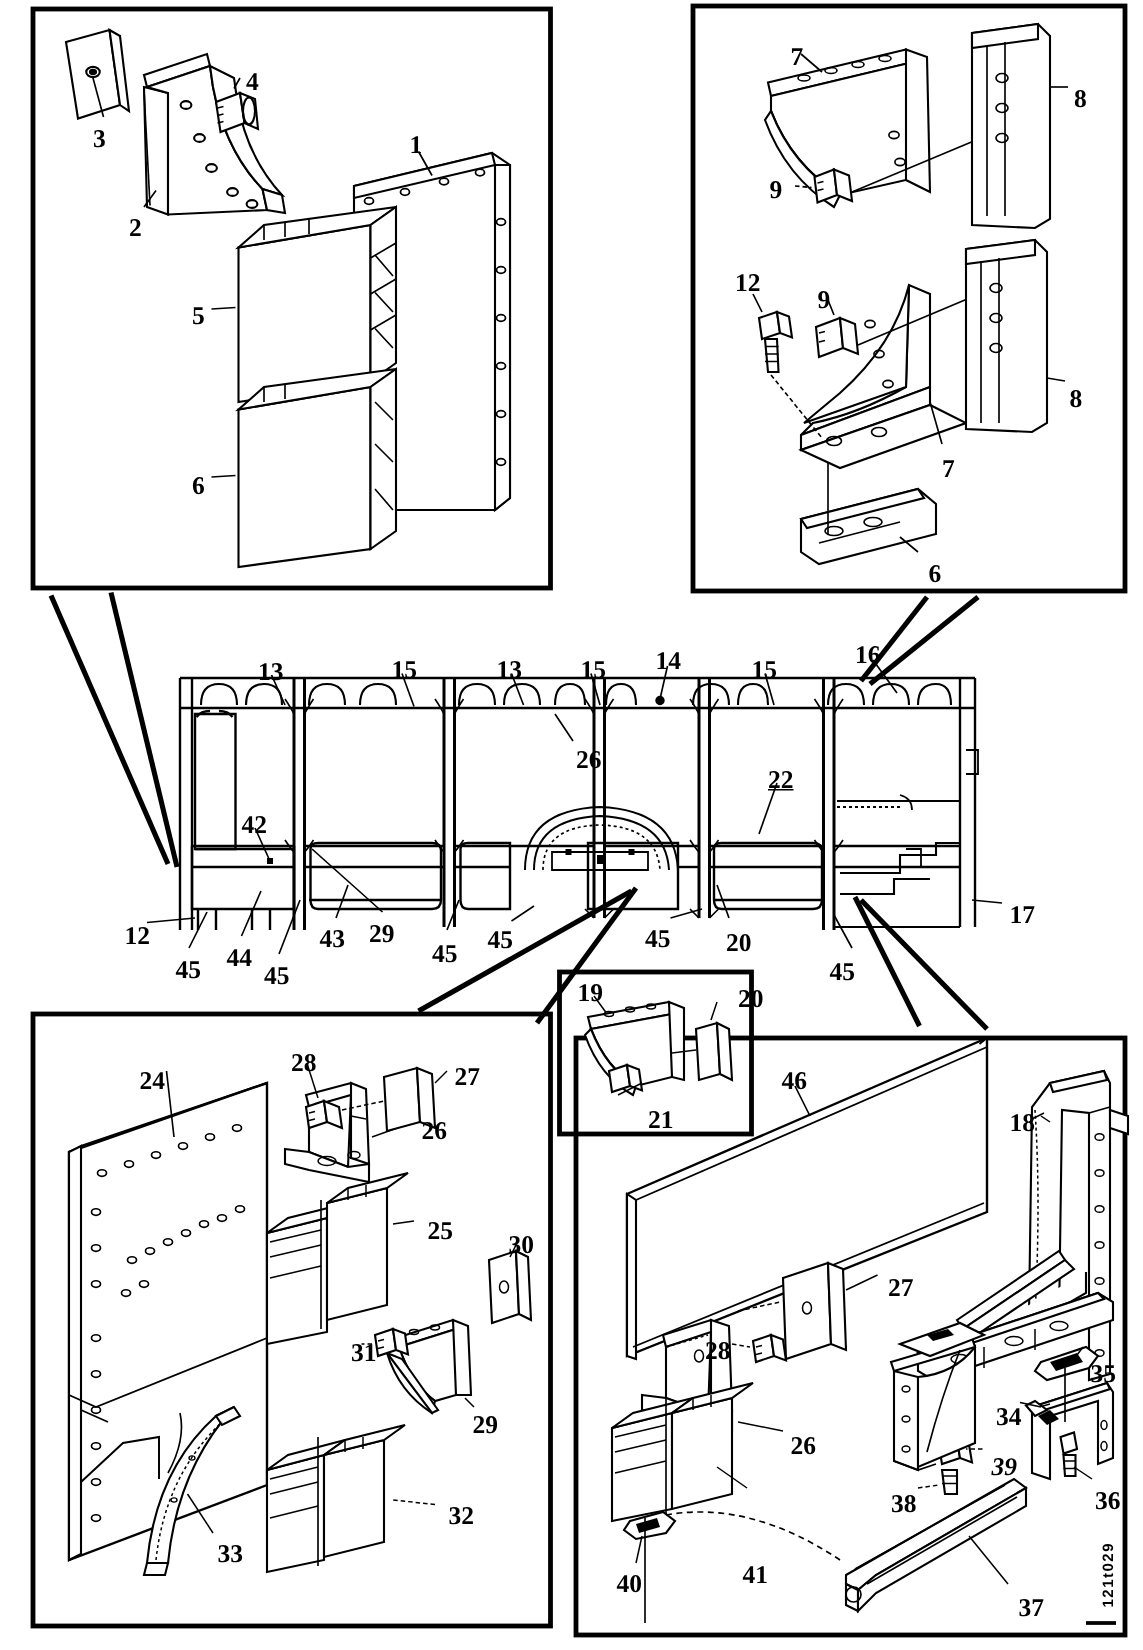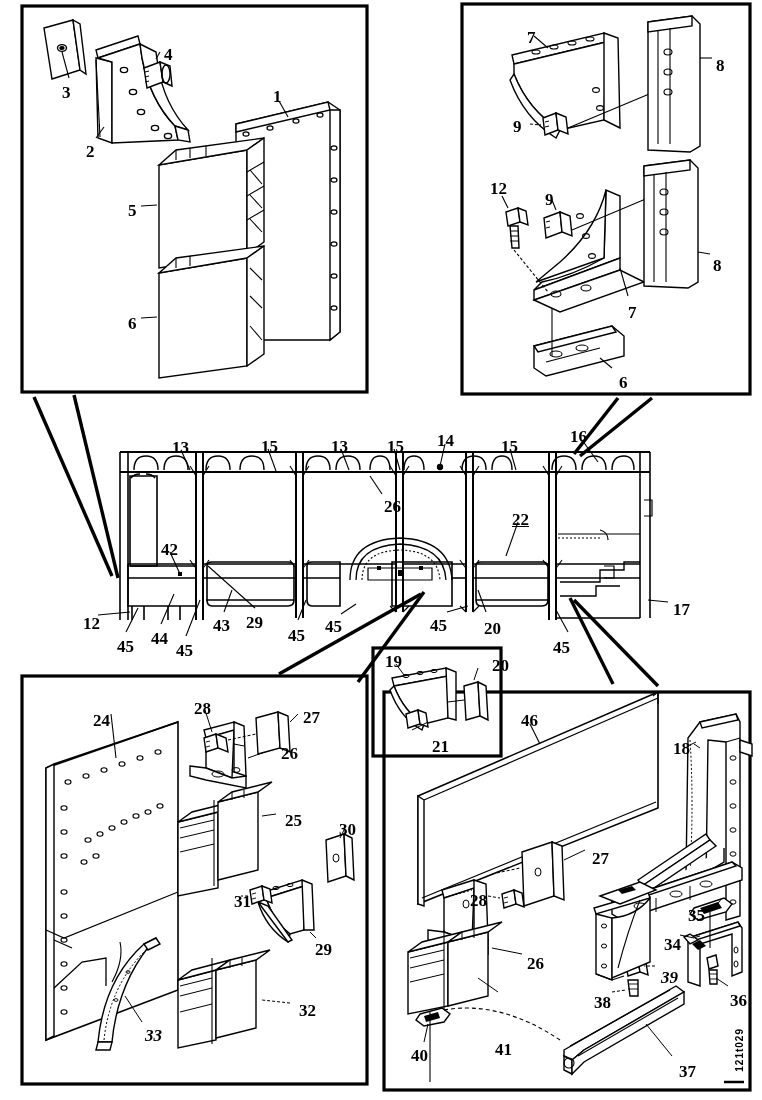--- a/index.html
+++ b/index.html
@@ -637,26 +637,26 @@
       <div class="callout" style="left: 432px; top: 738px;">21</div>
       <div class="callout" style="left: 93px; top: 712px;">24</div>
       <div class="callout" style="left: 194px; top: 700px;">28</div>
       <div class="callout" style="left: 303px; top: 709px;">27</div>
       <div class="callout" style="left: 281px; top: 745px;">26</div>
       <div class="callout" style="left: 285px; top: 812px;">25</div>
       <div class="callout" style="left: 339px; top: 821px;">30</div>
       <div class="callout" style="left: 234px; top: 893px;">31</div>
       <div class="callout" style="left: 315px; top: 941px;">29</div>
       <div class="callout" style="left: 299px; top: 1002px;">32</div>
-      <div class="callout" style="left: 145px; top: 1027px; font-style: italic;">33</div>
+      <div class="callout" style="left: 145px; top: 1027px;">33</div>
       <div class="callout" style="left: 521px; top: 712px;">46</div>
       <div class="callout" style="left: 673px; top: 740px;">18</div>
       <div class="callout" style="left: 592px; top: 850px;">27</div>
       <div class="callout" style="left: 470px; top: 892px;">28</div>
-      <div class="callout" style="left: 688px; top: 907px;">35</div>
+      <div class="callout" style="left: 727px; top: 907px;">35</div>
       <div class="callout" style="left: 527px; top: 955px;">26</div>
       <div class="callout" style="left: 664px; top: 936px;">34</div>
       <div class="callout" style="left: 661px; top: 969px; font-style: italic;">39</div>
       <div class="callout" style="left: 594px; top: 994px;">38</div>
       <div class="callout" style="left: 730px; top: 992px;">36</div>
       <div class="callout" style="left: 495px; top: 997px; margin-top: 44px;">41</div>
       <div class="callout" style="left: 411px; top: 1047px;">40</div>
       <div class="callout" style="left: 679px; top: 1063px;">37</div>
     </div>
 

